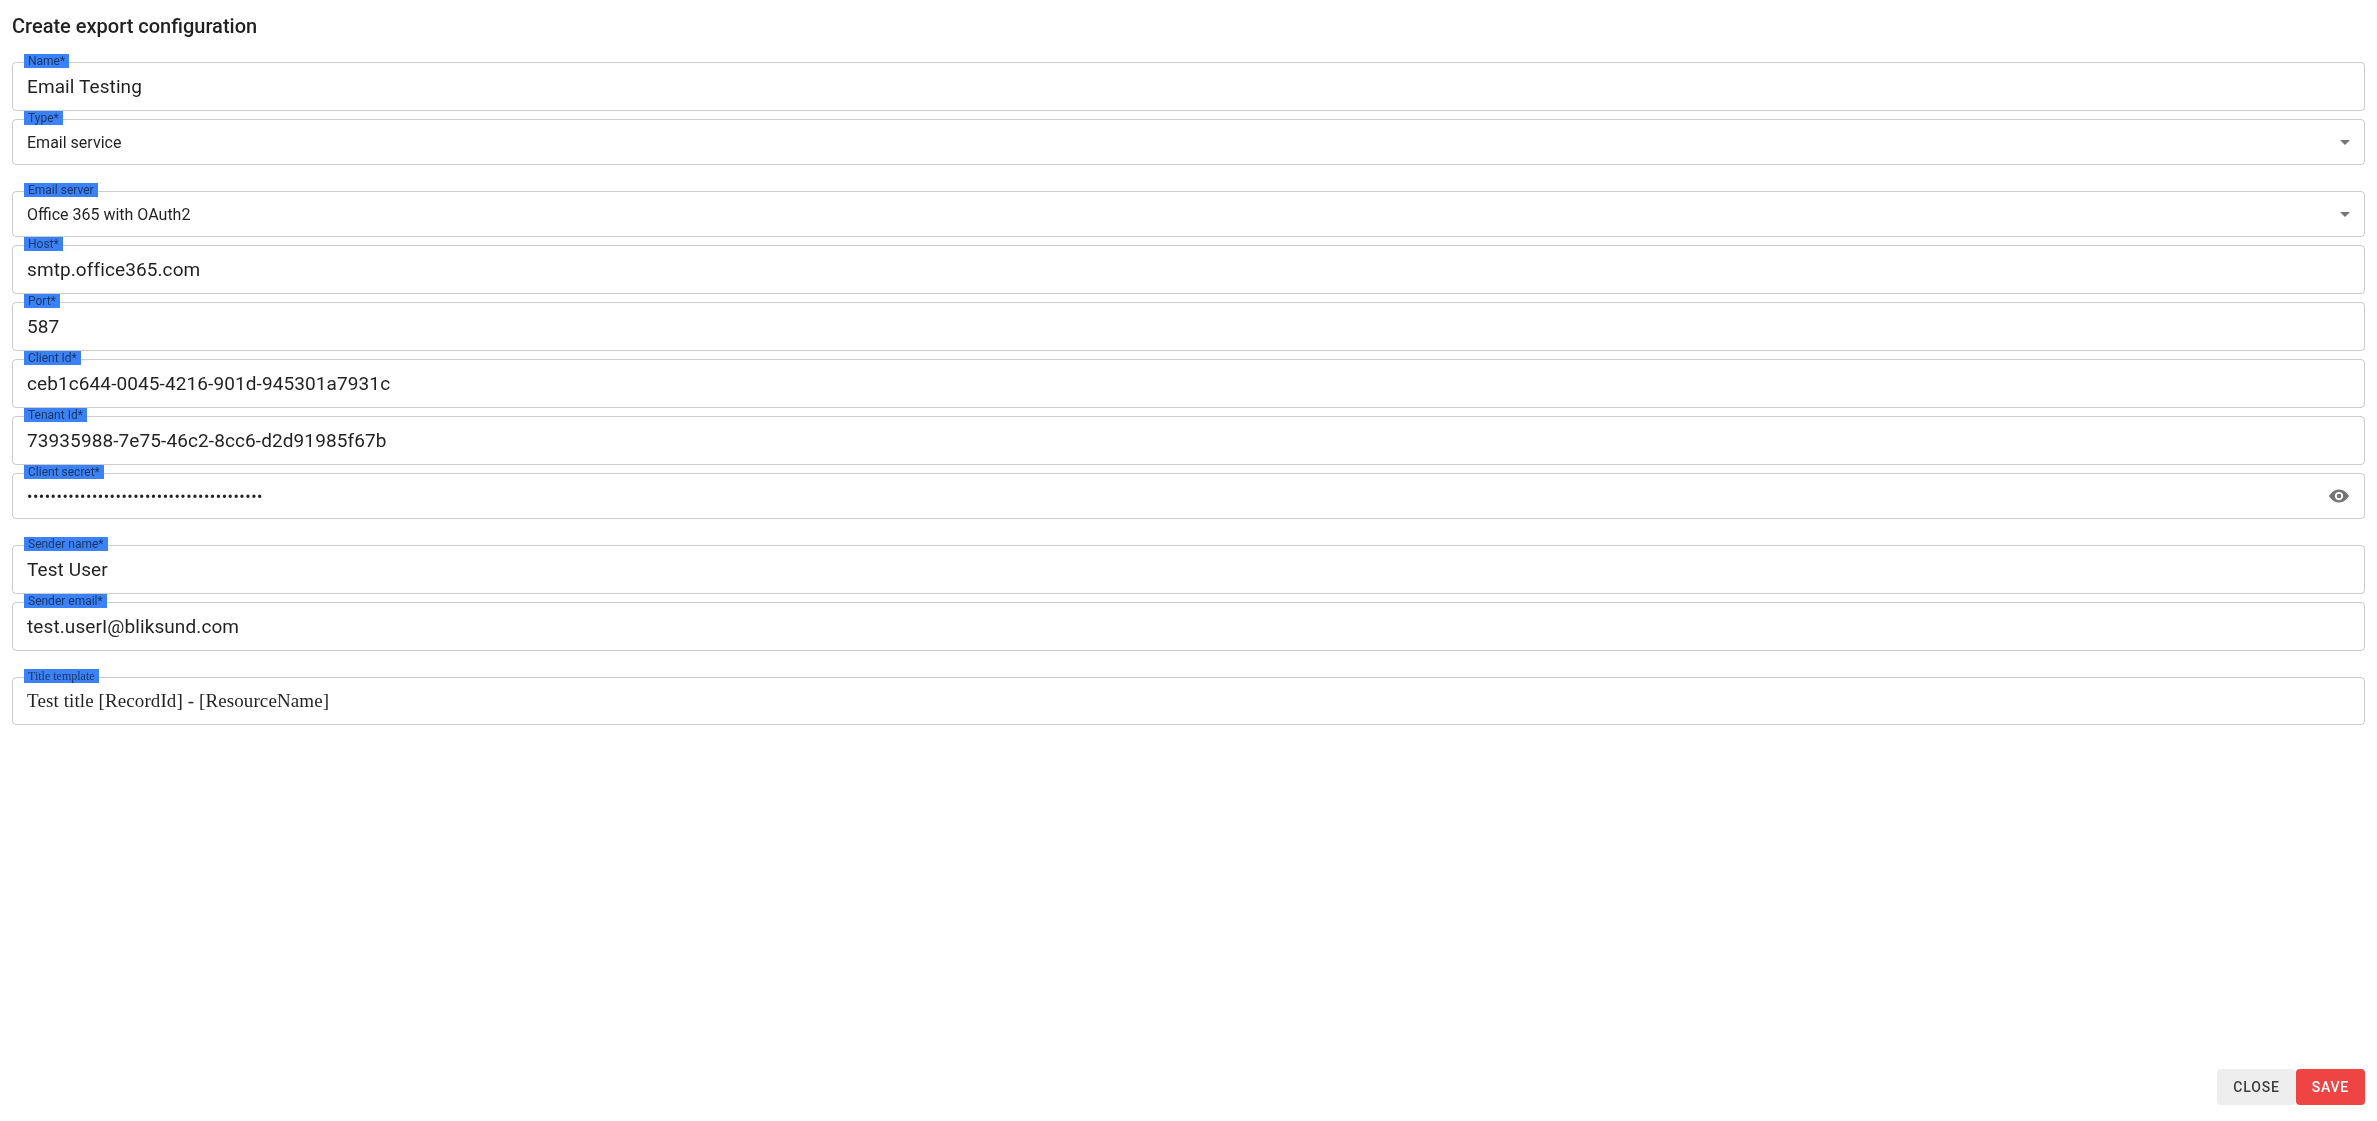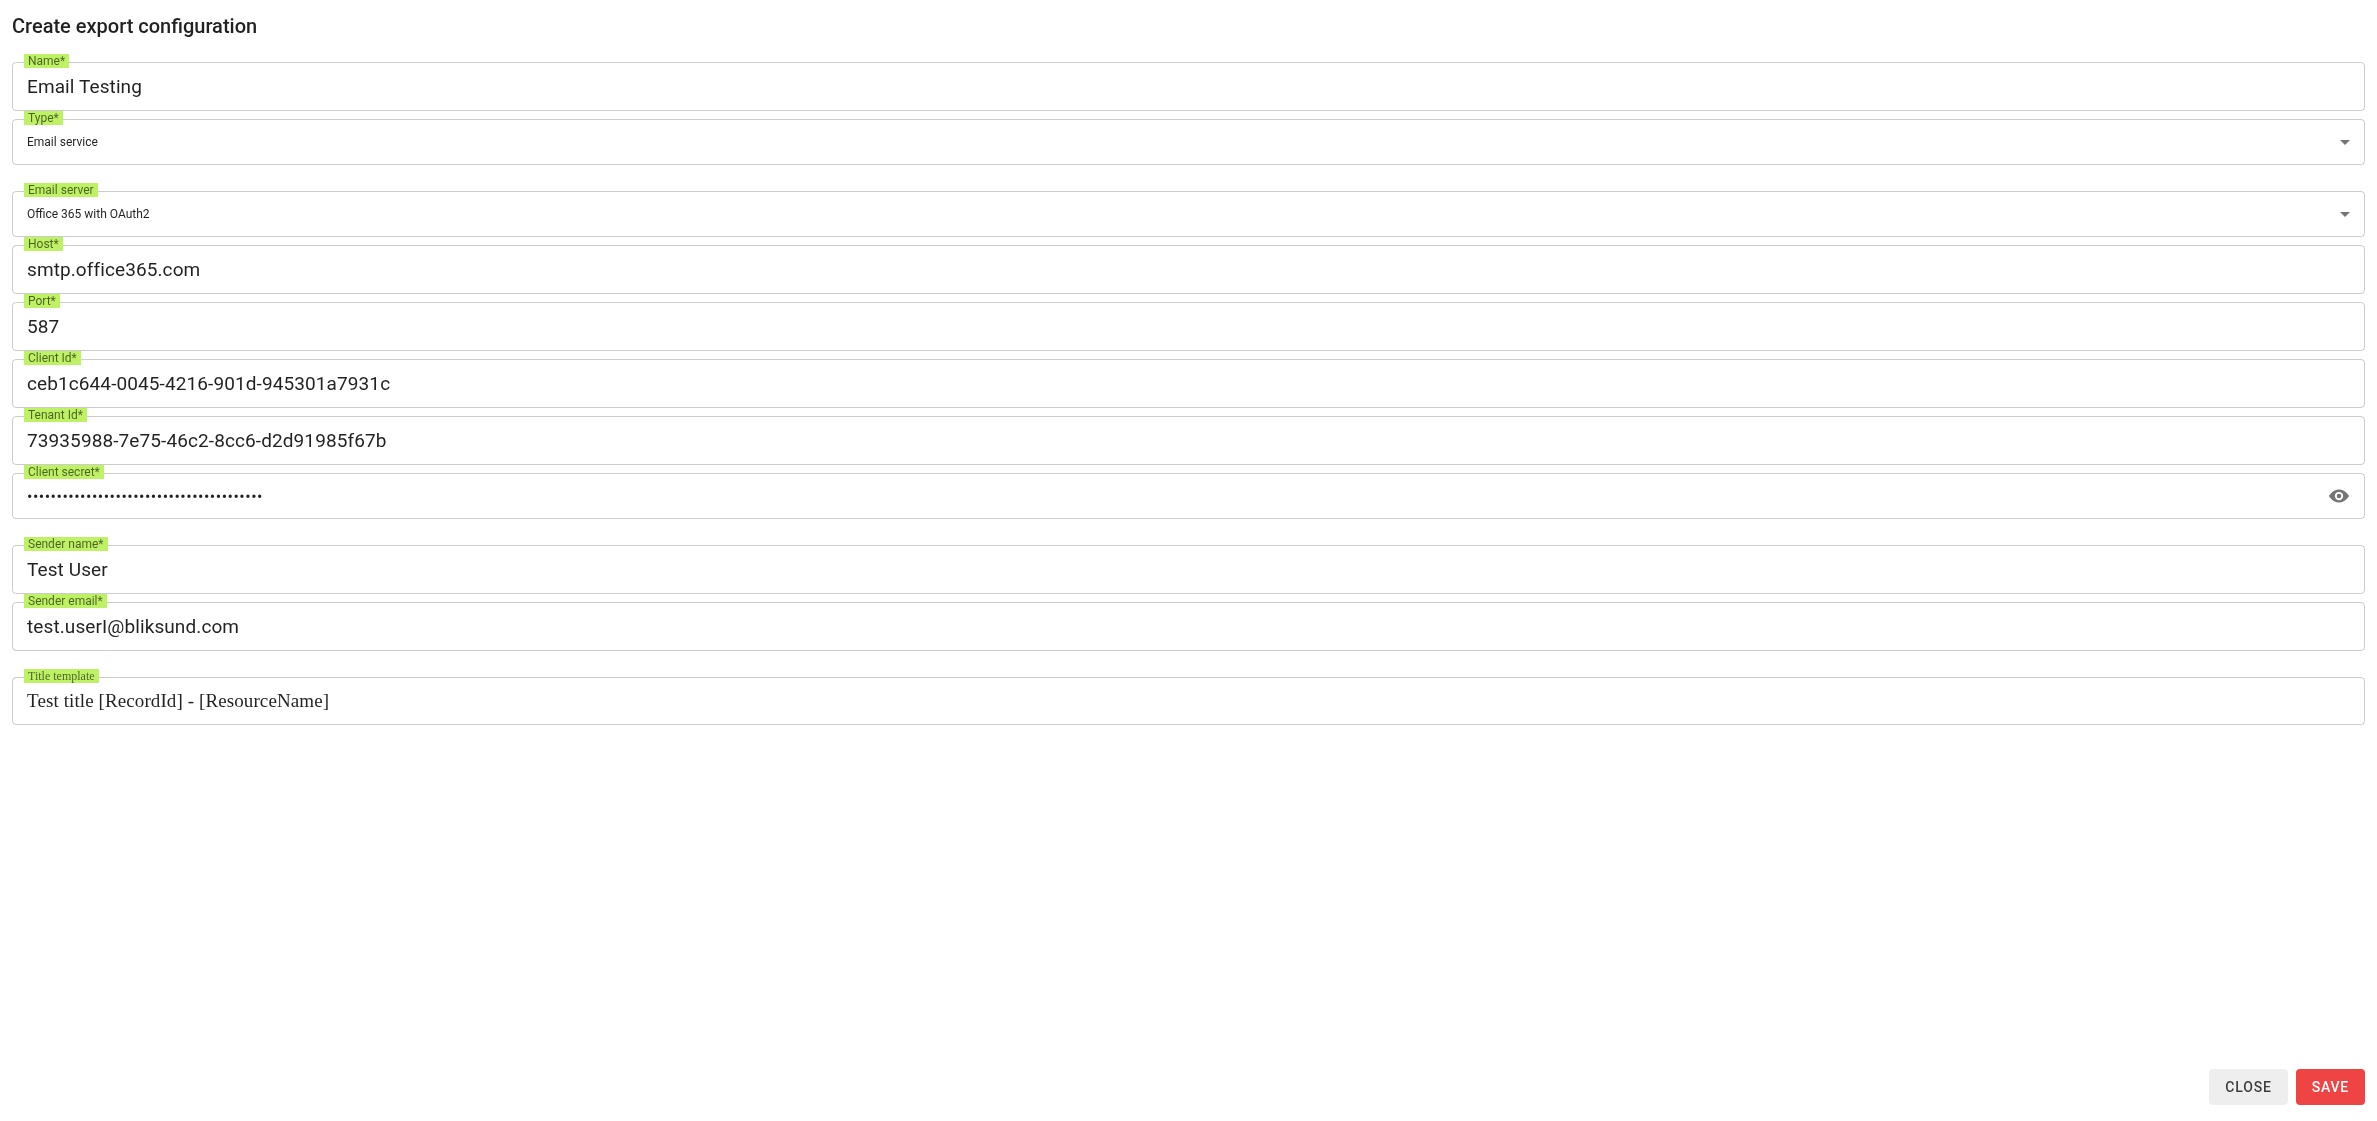--- a/index.html
+++ b/index.html
@@ -32,21 +32,21 @@
       padding: 6px 0 24px 0;
     }
     .field {
       position: relative;
       margin-bottom: 8px;
     }
     .field-label {
       position: absolute;
       top: -8px;
       left: 12px;
-      background: #bef264;
+      background: #3b82f6;
       padding: 0 4px;
       font-size: 12px;
       color: rgba(0,0,0,0.6);
       z-index: 2;
       line-height: 14px;
       text-align: right;
     }
     .field-box {
       border: 1px solid rgba(0,0,0,0.20);
       border-radius: 4px;
@@ -85,21 +85,21 @@
     }
     .gap {
       height: 18px;
     }
     .dialog-footer {
       border-top: 1px solid rgba(0,0,0,0);
       display: flex;
       justify-content: flex-end;
       align-items: center;
       padding: 32px 12px 16px 12px;
-      gap: 8px;
+      gap: 0;
       background: #fff;
     }
     .btn {
       border: none;
       border-radius: 4px;
       font-size: 14px;
       font-weight: 500;
       letter-spacing: 0.8px;
       padding: 8px 16px;
       cursor: pointer;
@@ -114,21 +114,21 @@
       background: #ef4444;
       color: #fff;
     }
     
     ::-webkit-scrollbar { width: 10px; }
     ::-webkit-scrollbar-track { background: #fafafa; }
     ::-webkit-scrollbar-thumb { background: #ccc; border-radius: 5px; }
 
     .select-text {
       flex: 1;
-      font-size: 12px;
+      font-size: 16px;
       color: rgba(0,0,0,0.87);
       cursor: pointer;
     }
     .dots {
       font-family: inherit;
       letter-spacing: 0.5px;
       font-size: 16px;
     }
   </style>
 </head>

